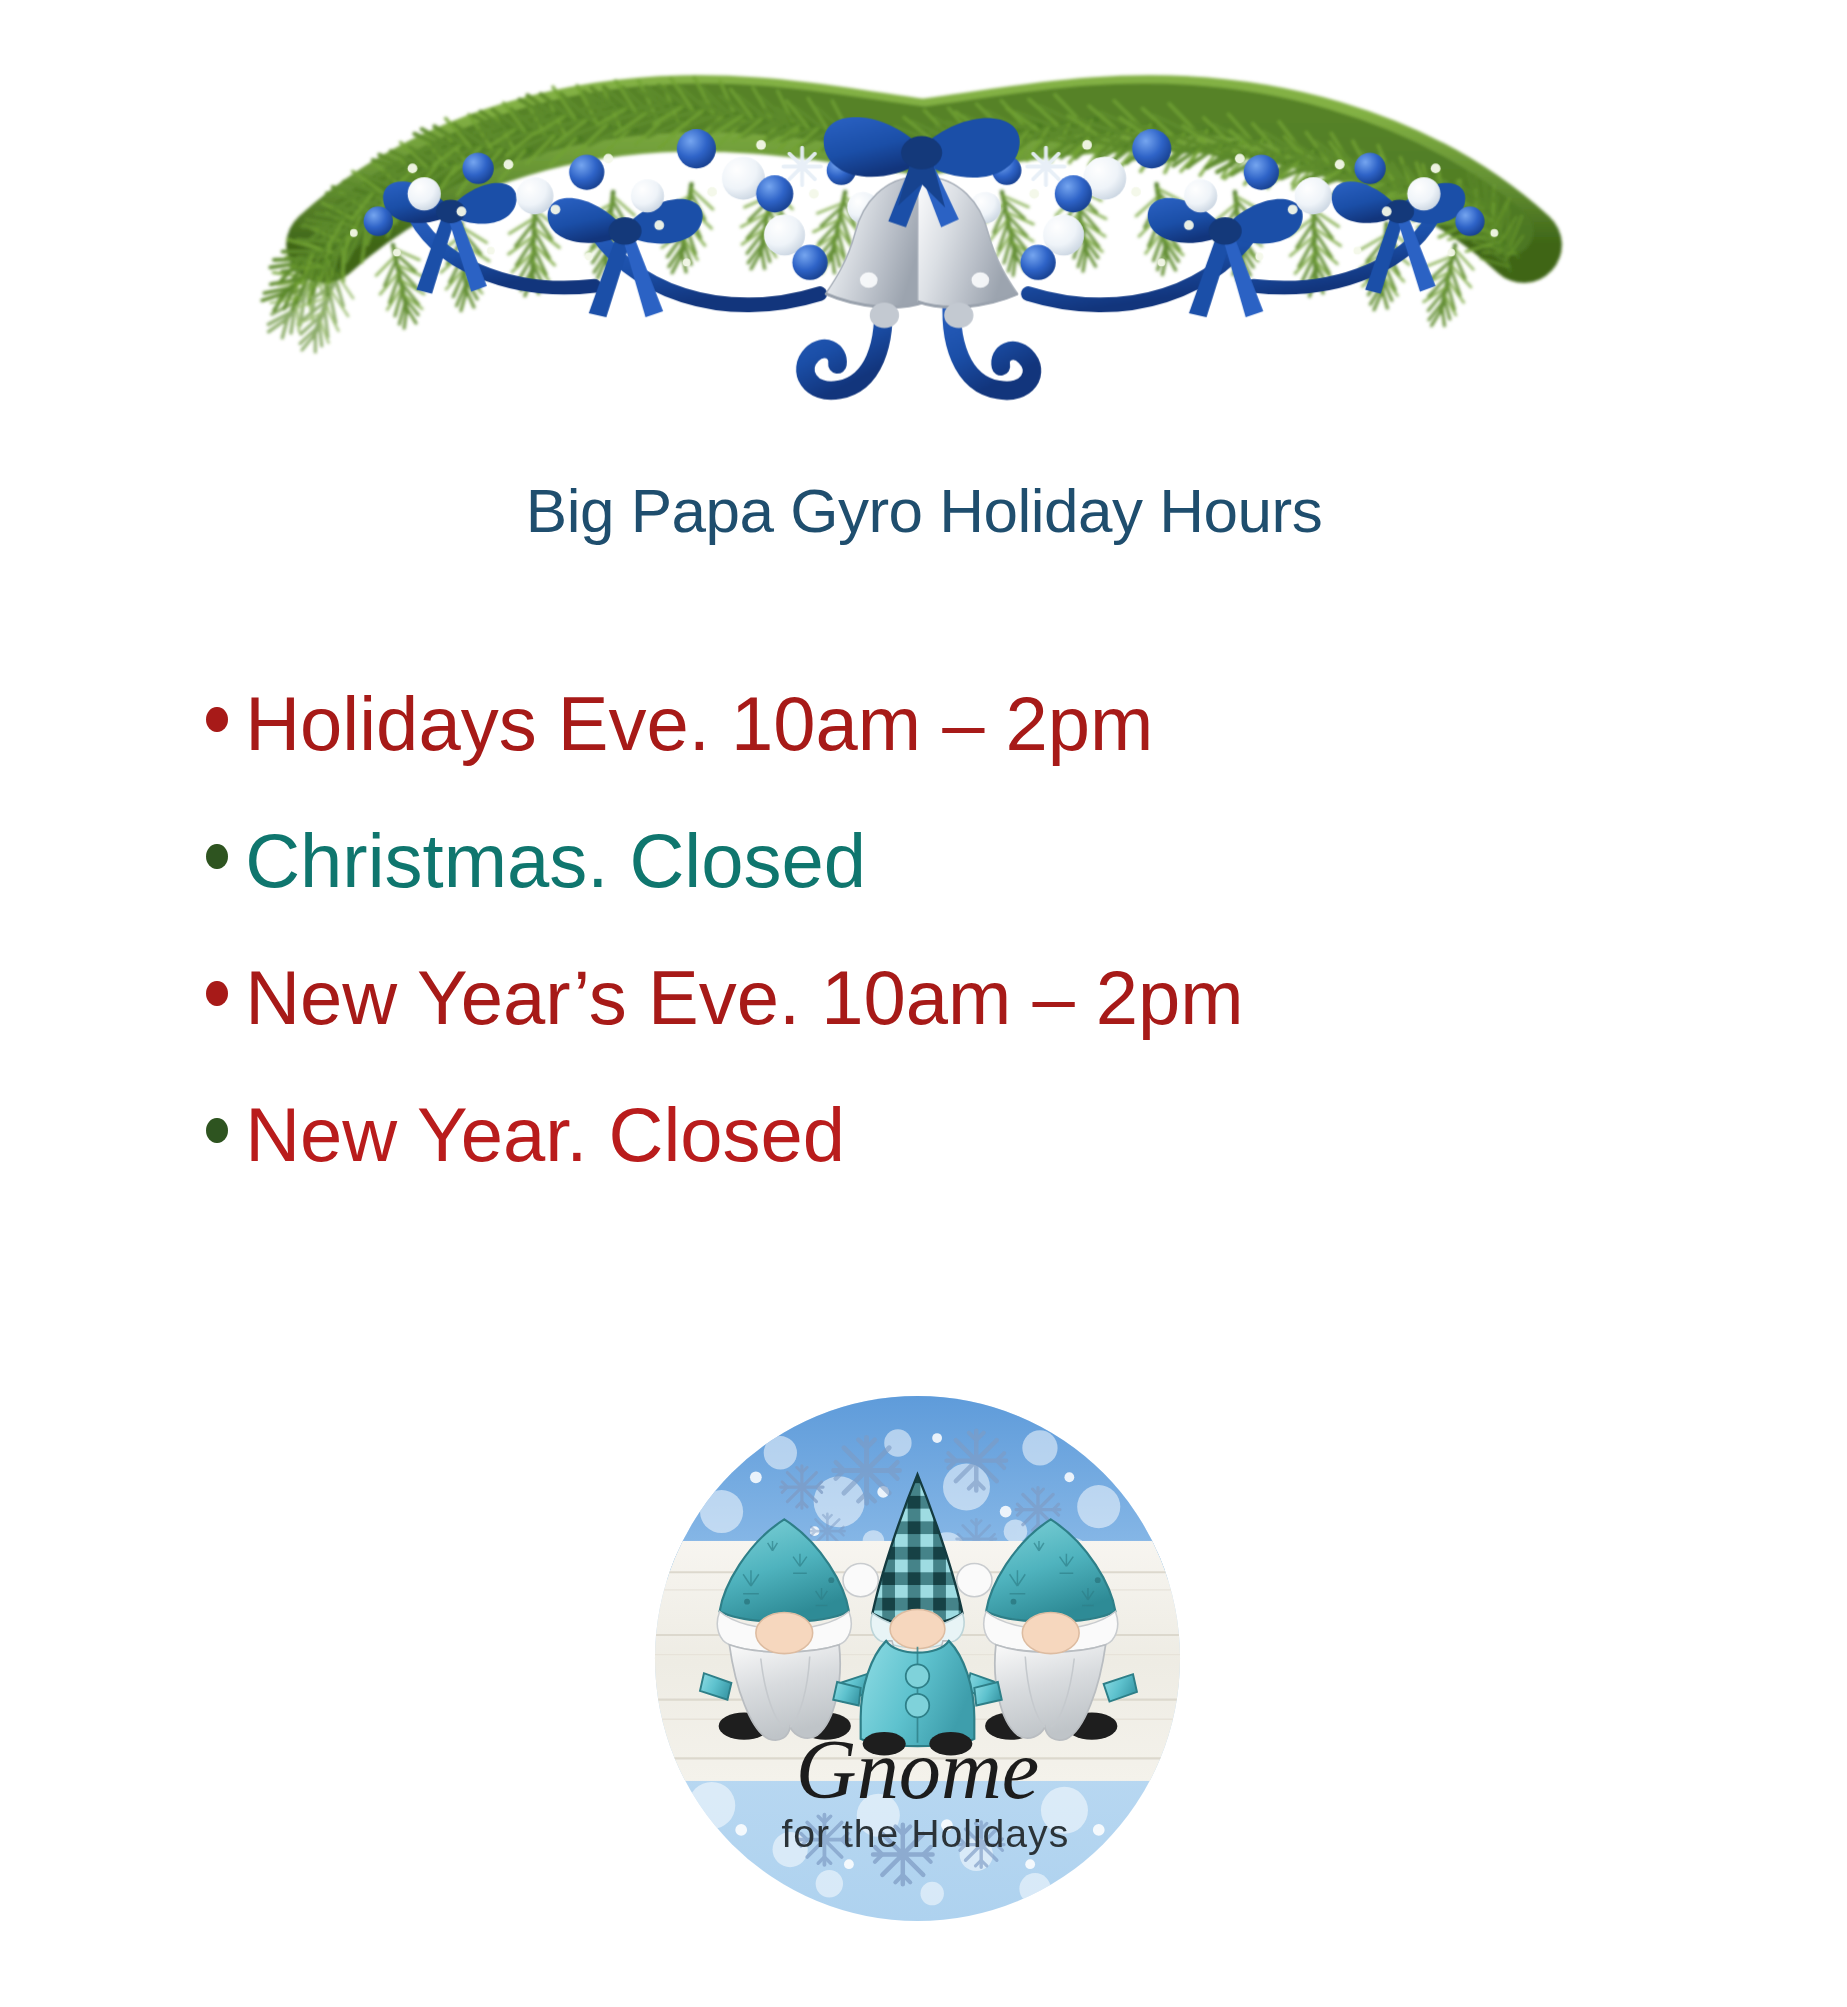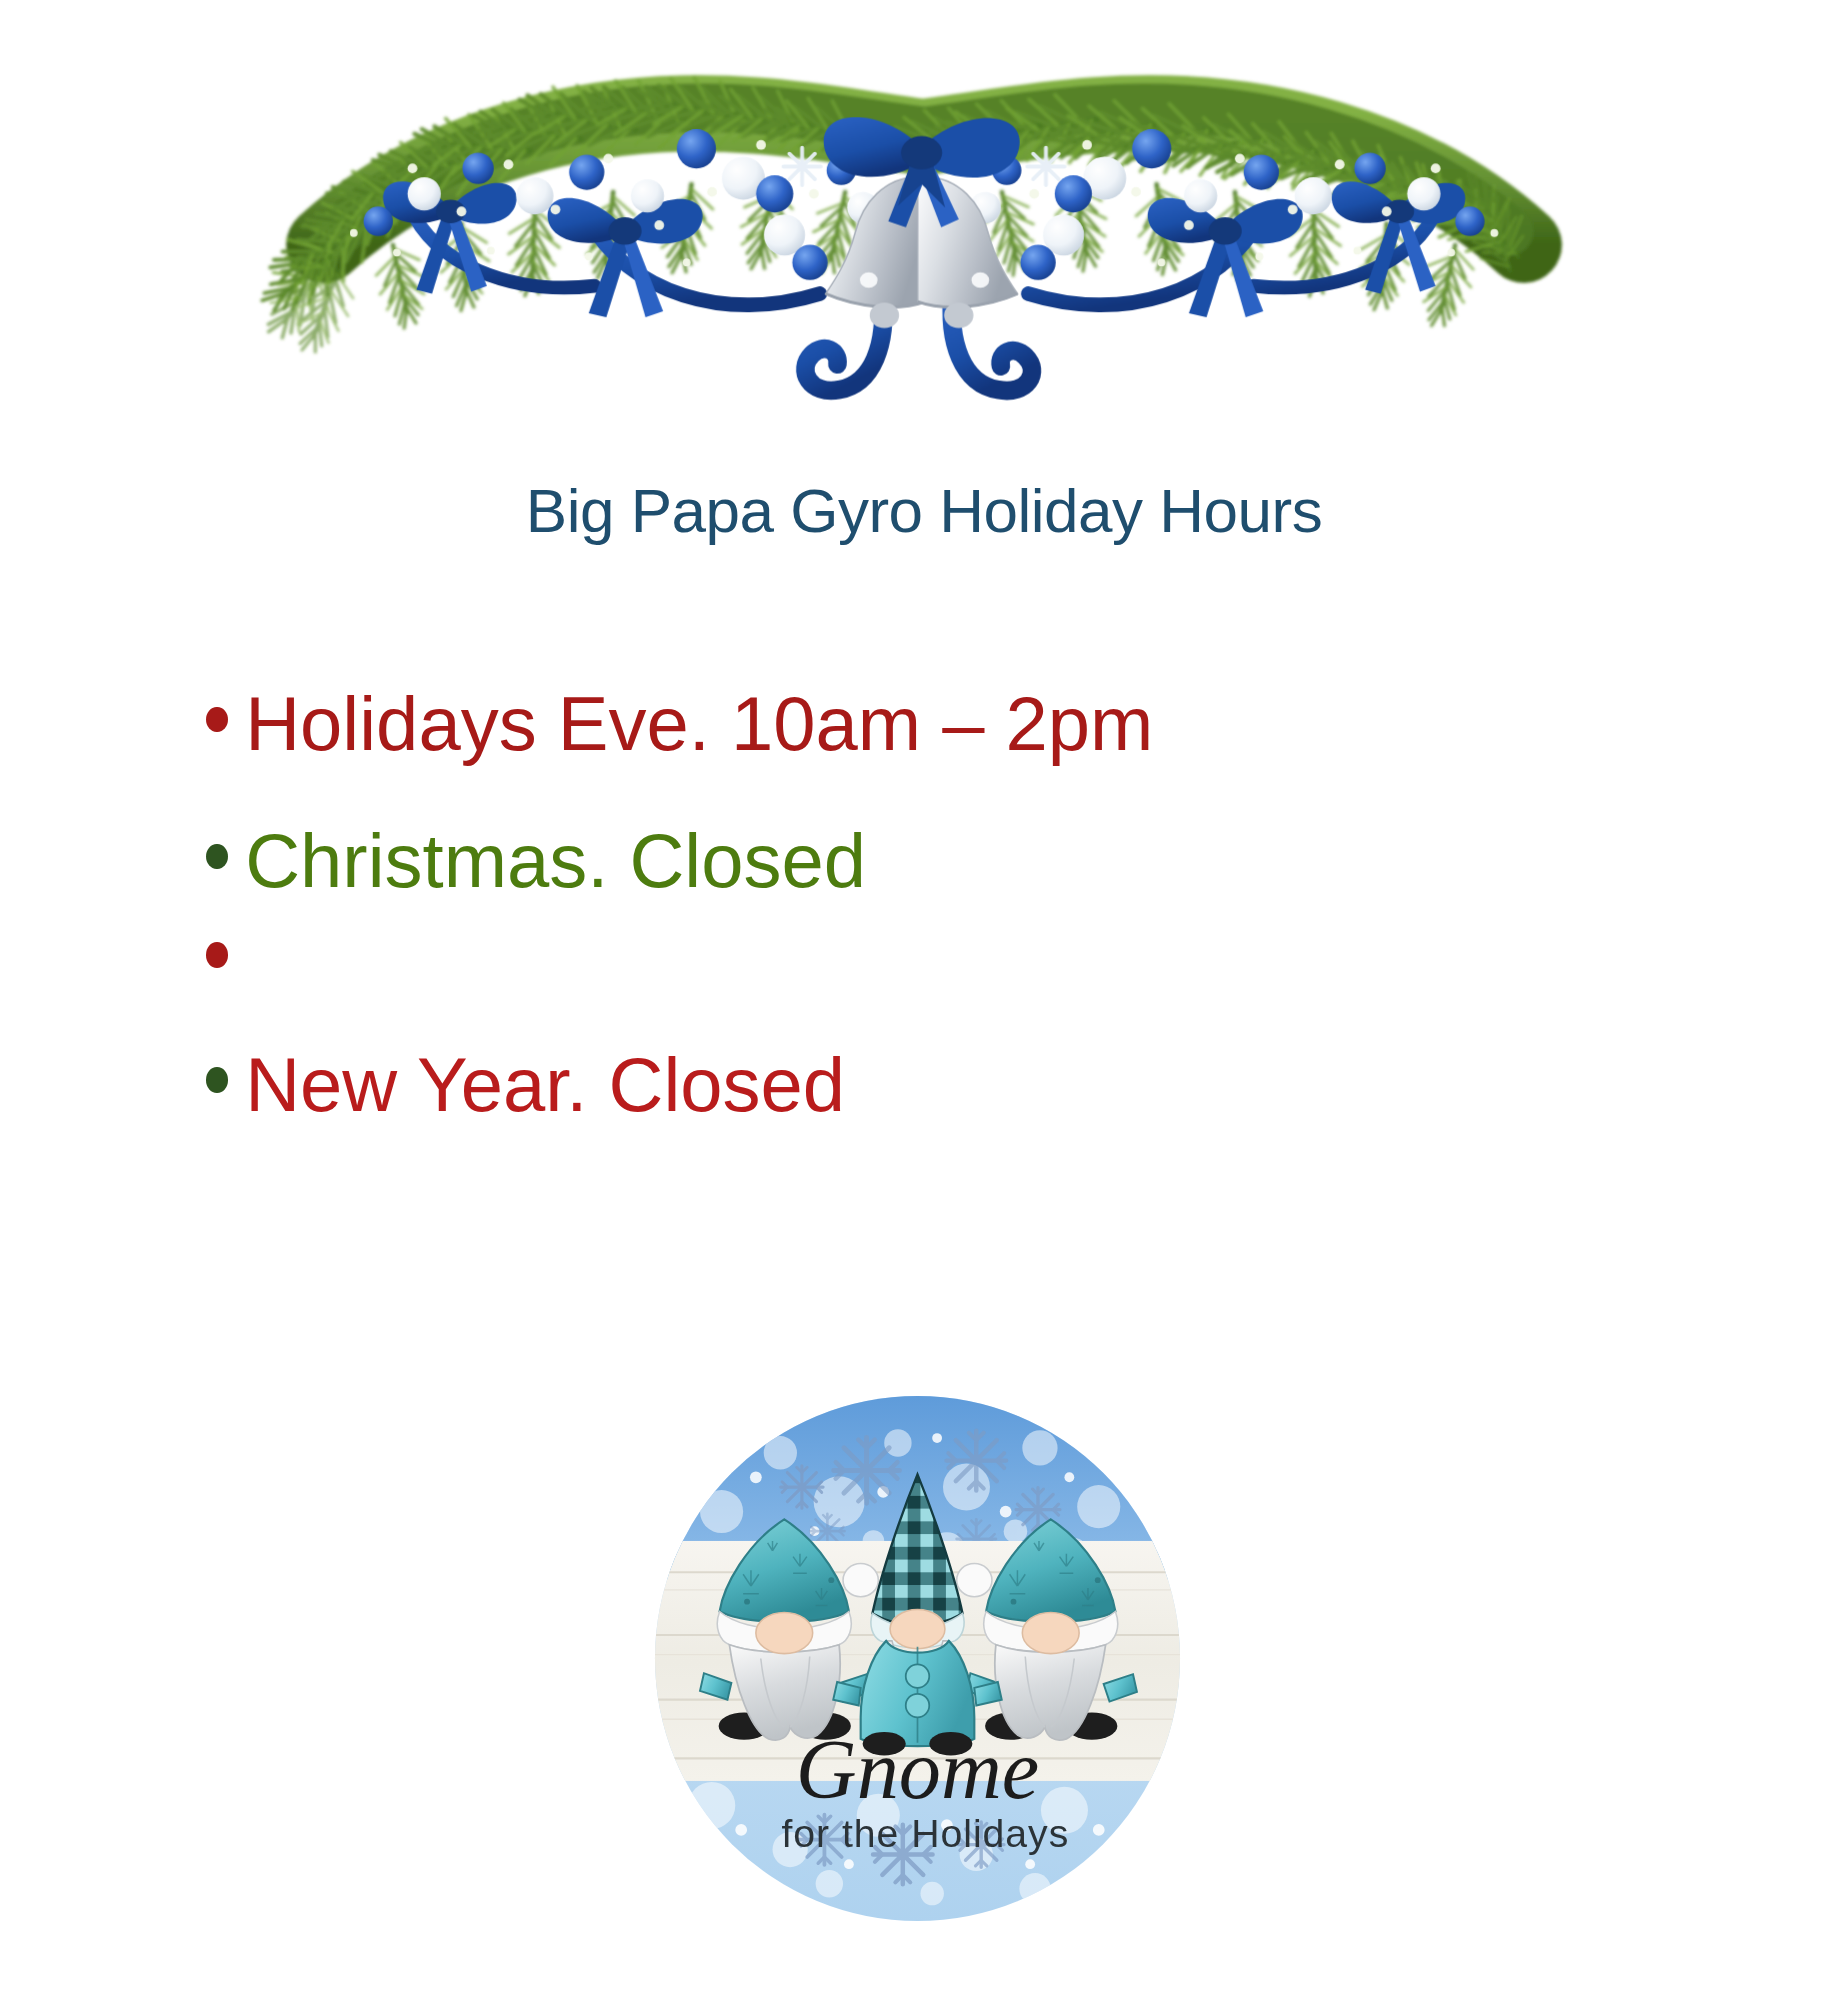--- a/index.html
+++ b/index.html
@@ -321,24 +321,25 @@
 
 <div class="title">Big Papa Gyro Holiday Hours</div>
 
 <ul class="hours-list">
   <li class="hours-item">
     <span class="bullet" style="background: rgb(167, 26, 24);"></span>
     <span class="hours-text" style="color: rgb(167, 26, 24);">Holidays Eve. 10am – 2pm</span>
   </li>
   <li class="hours-item">
     <span class="bullet" style="background: rgb(46, 84, 32);"></span>
-    <span class="hours-text" style="color: #4d7c0f; text-align: center;">Christmas. Closed</span>
+    <span class="hours-text" style="color: #0f766e; text-align: center;">Christmas. Closed</span>
   </li>
   <li class="hours-item">
     <span class="bullet" style="background: rgb(167, 26, 24);"></span>
+    <span class="hours-text" style="color: rgb(167, 26, 24);">New Year’s Eve. 10am – 2pm</span>
   </li>
   <li class="hours-item">
     <span class="bullet" style="background: rgb(46, 84, 32);"></span>
     <span class="hours-text" style="color: #b91c1c;">New Year. Closed</span>
   </li>
 </ul>
 
 <div class="gnome-wrap">
   <svg class="gnome-svg" viewBox="0 0 540 540" xmlns="http://www.w3.org/2000/svg">
     <defs>

